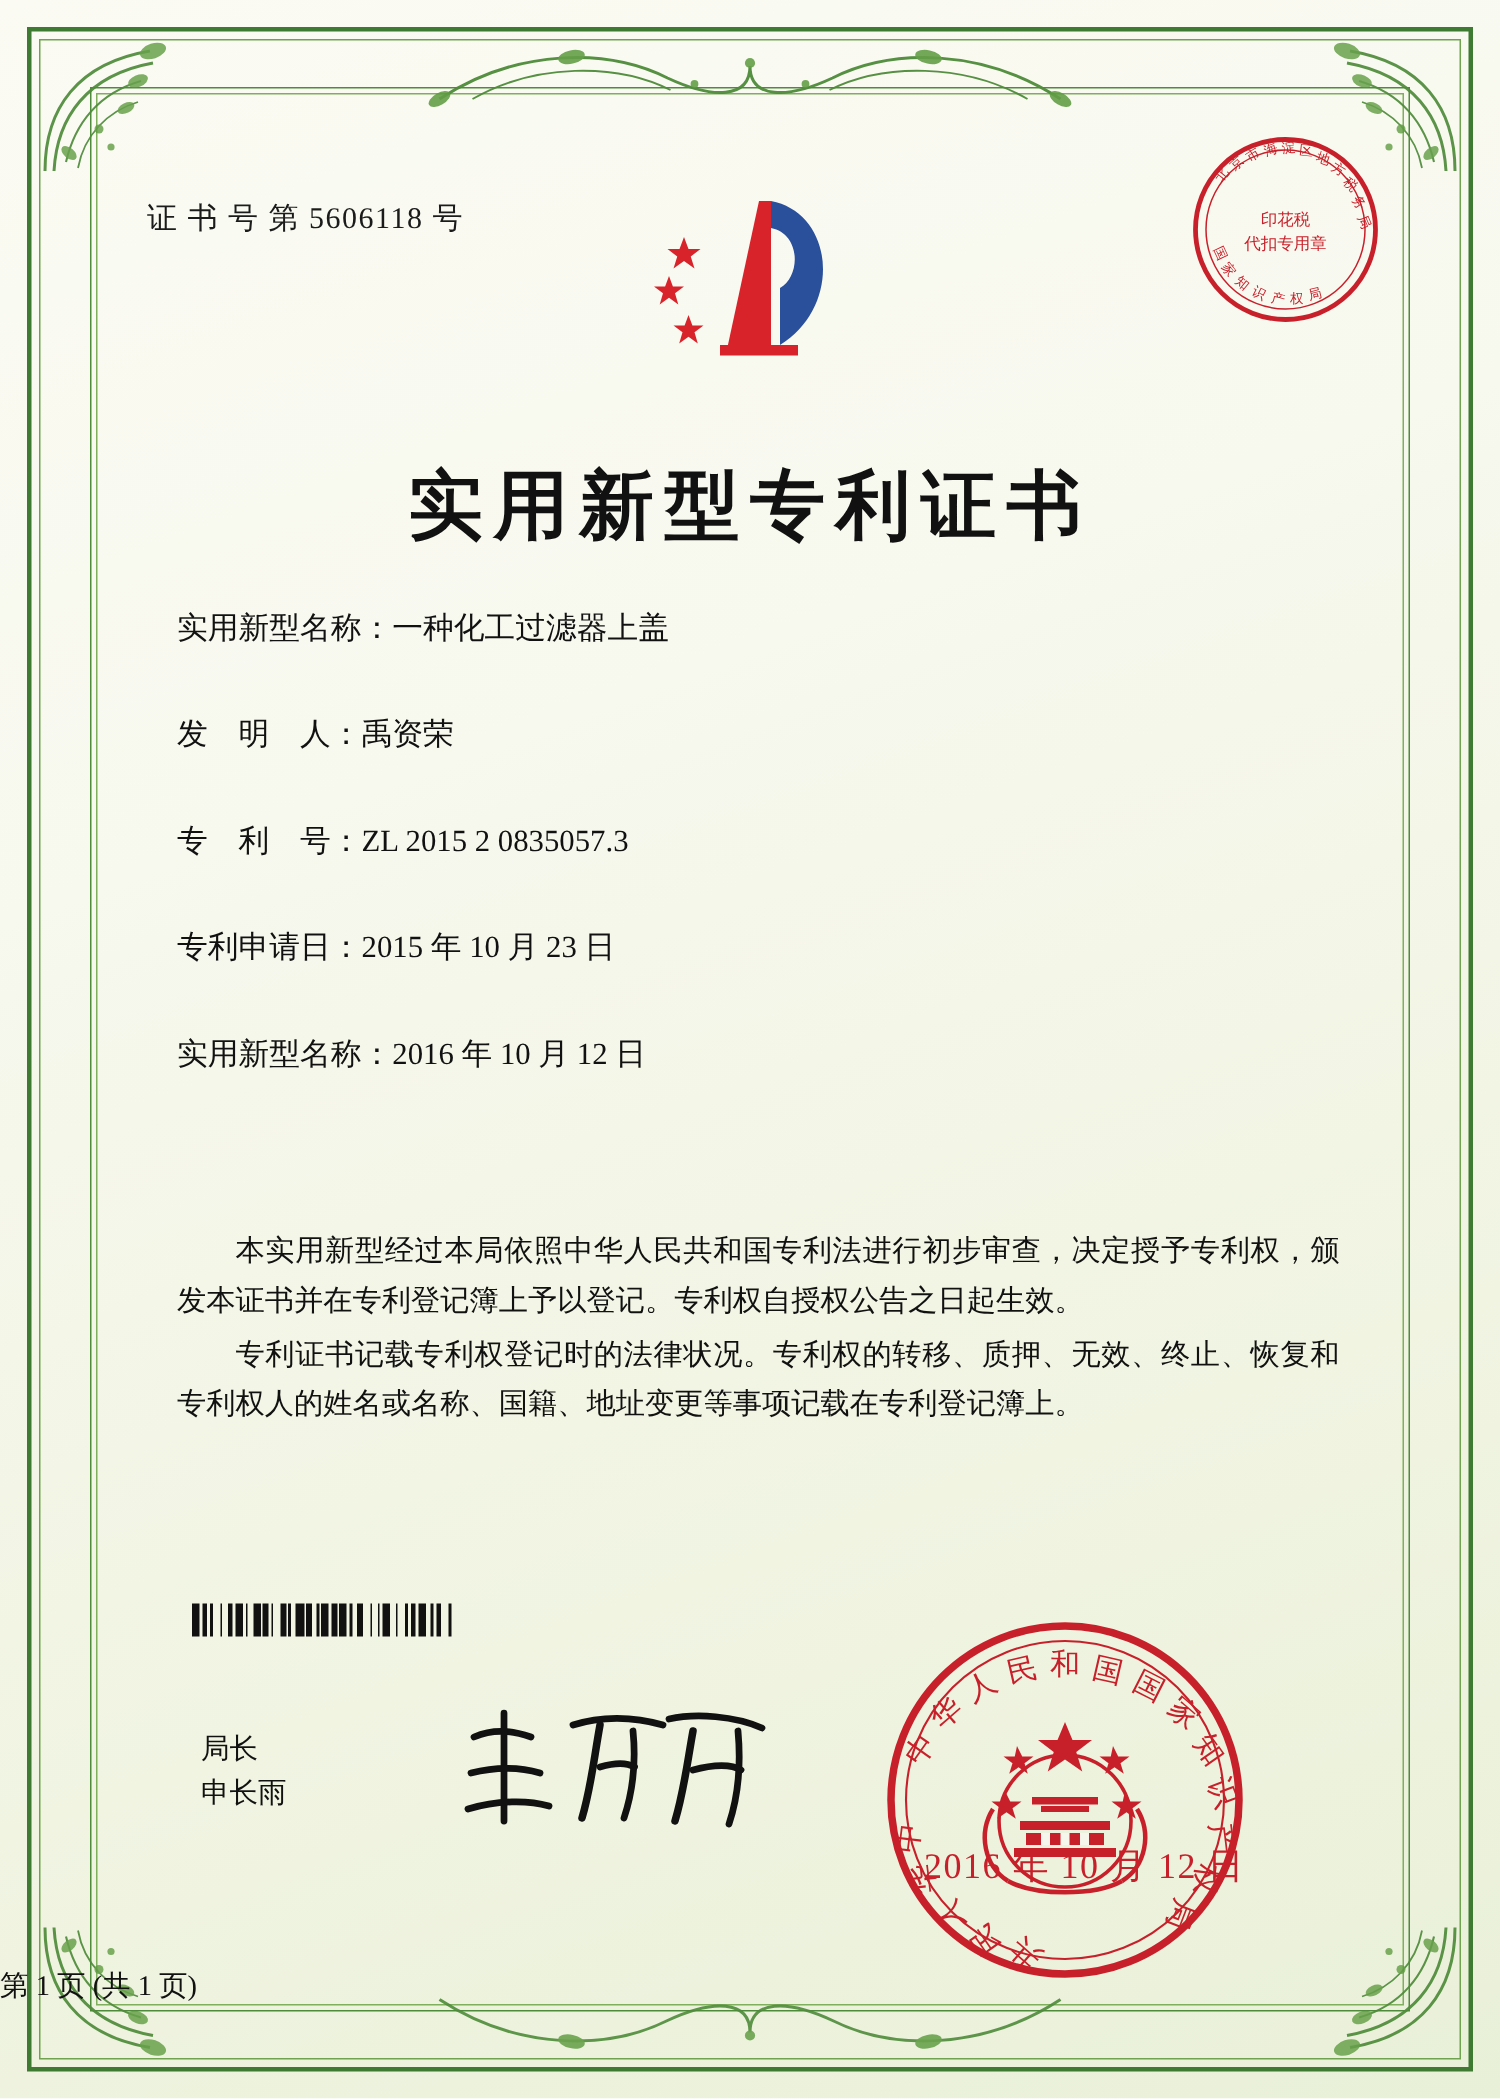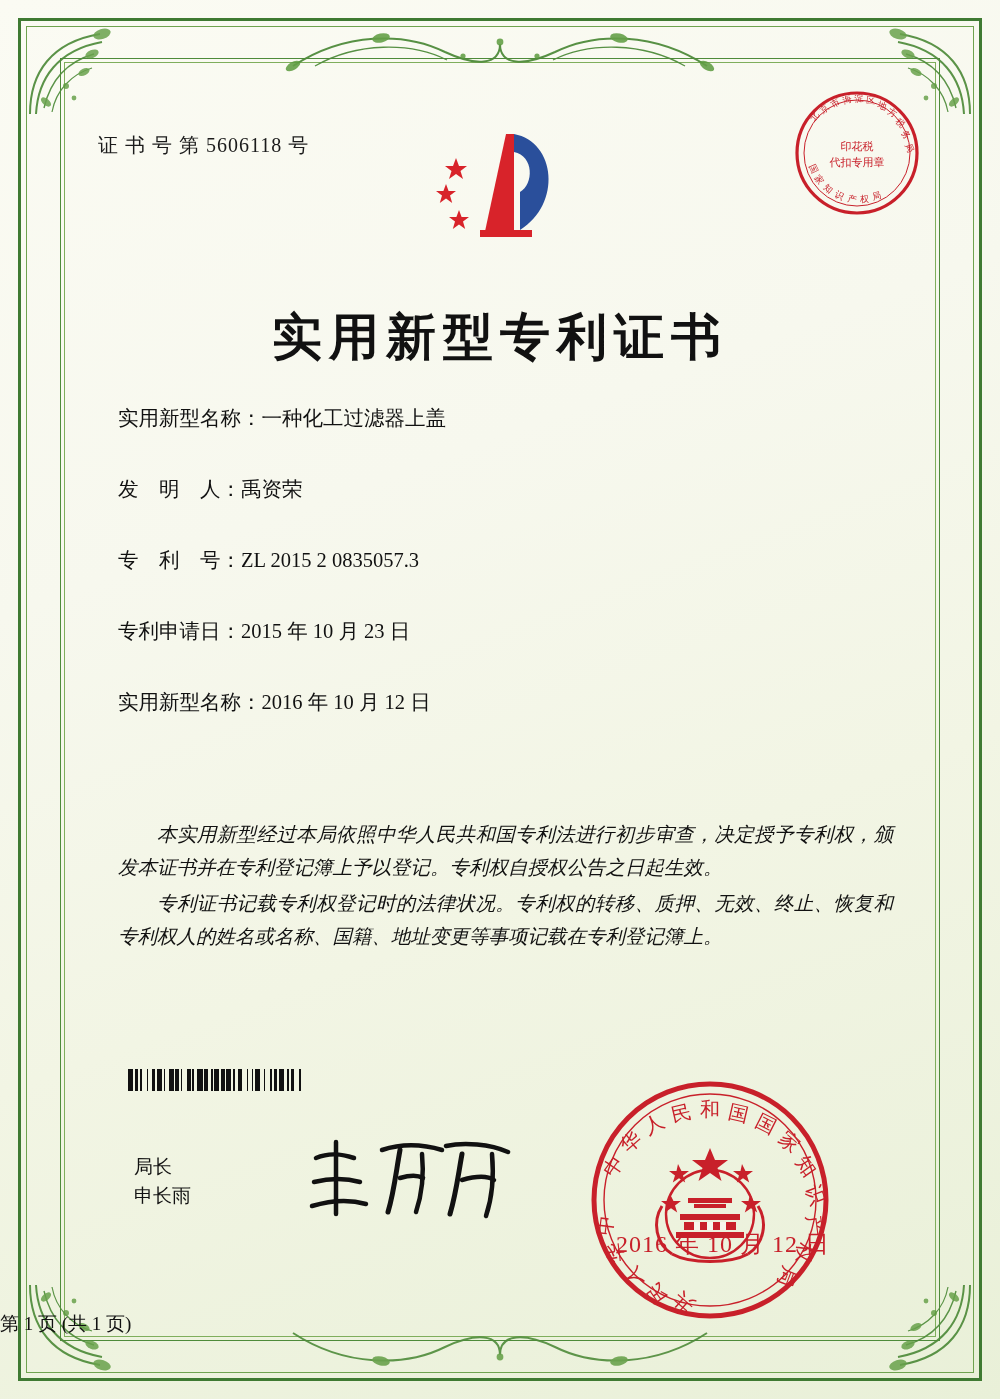--- a/index.html
+++ b/index.html
@@ -152,21 +152,20 @@
     top: 818px;
     width: 775px;
     font-size: 19.5px;
     line-height: 33px;
     color: #111;
     text-align: justify;
   }
   .body-text p {
     margin: 0 0 3px 0;
     text-indent: 2em;
-    font-style: italic;
   }
 
   
   .barcode {
     position: absolute;
     left: 128px;
     top: 1069px;
     width: 262px;
     height: 22px;
     display: flex;

